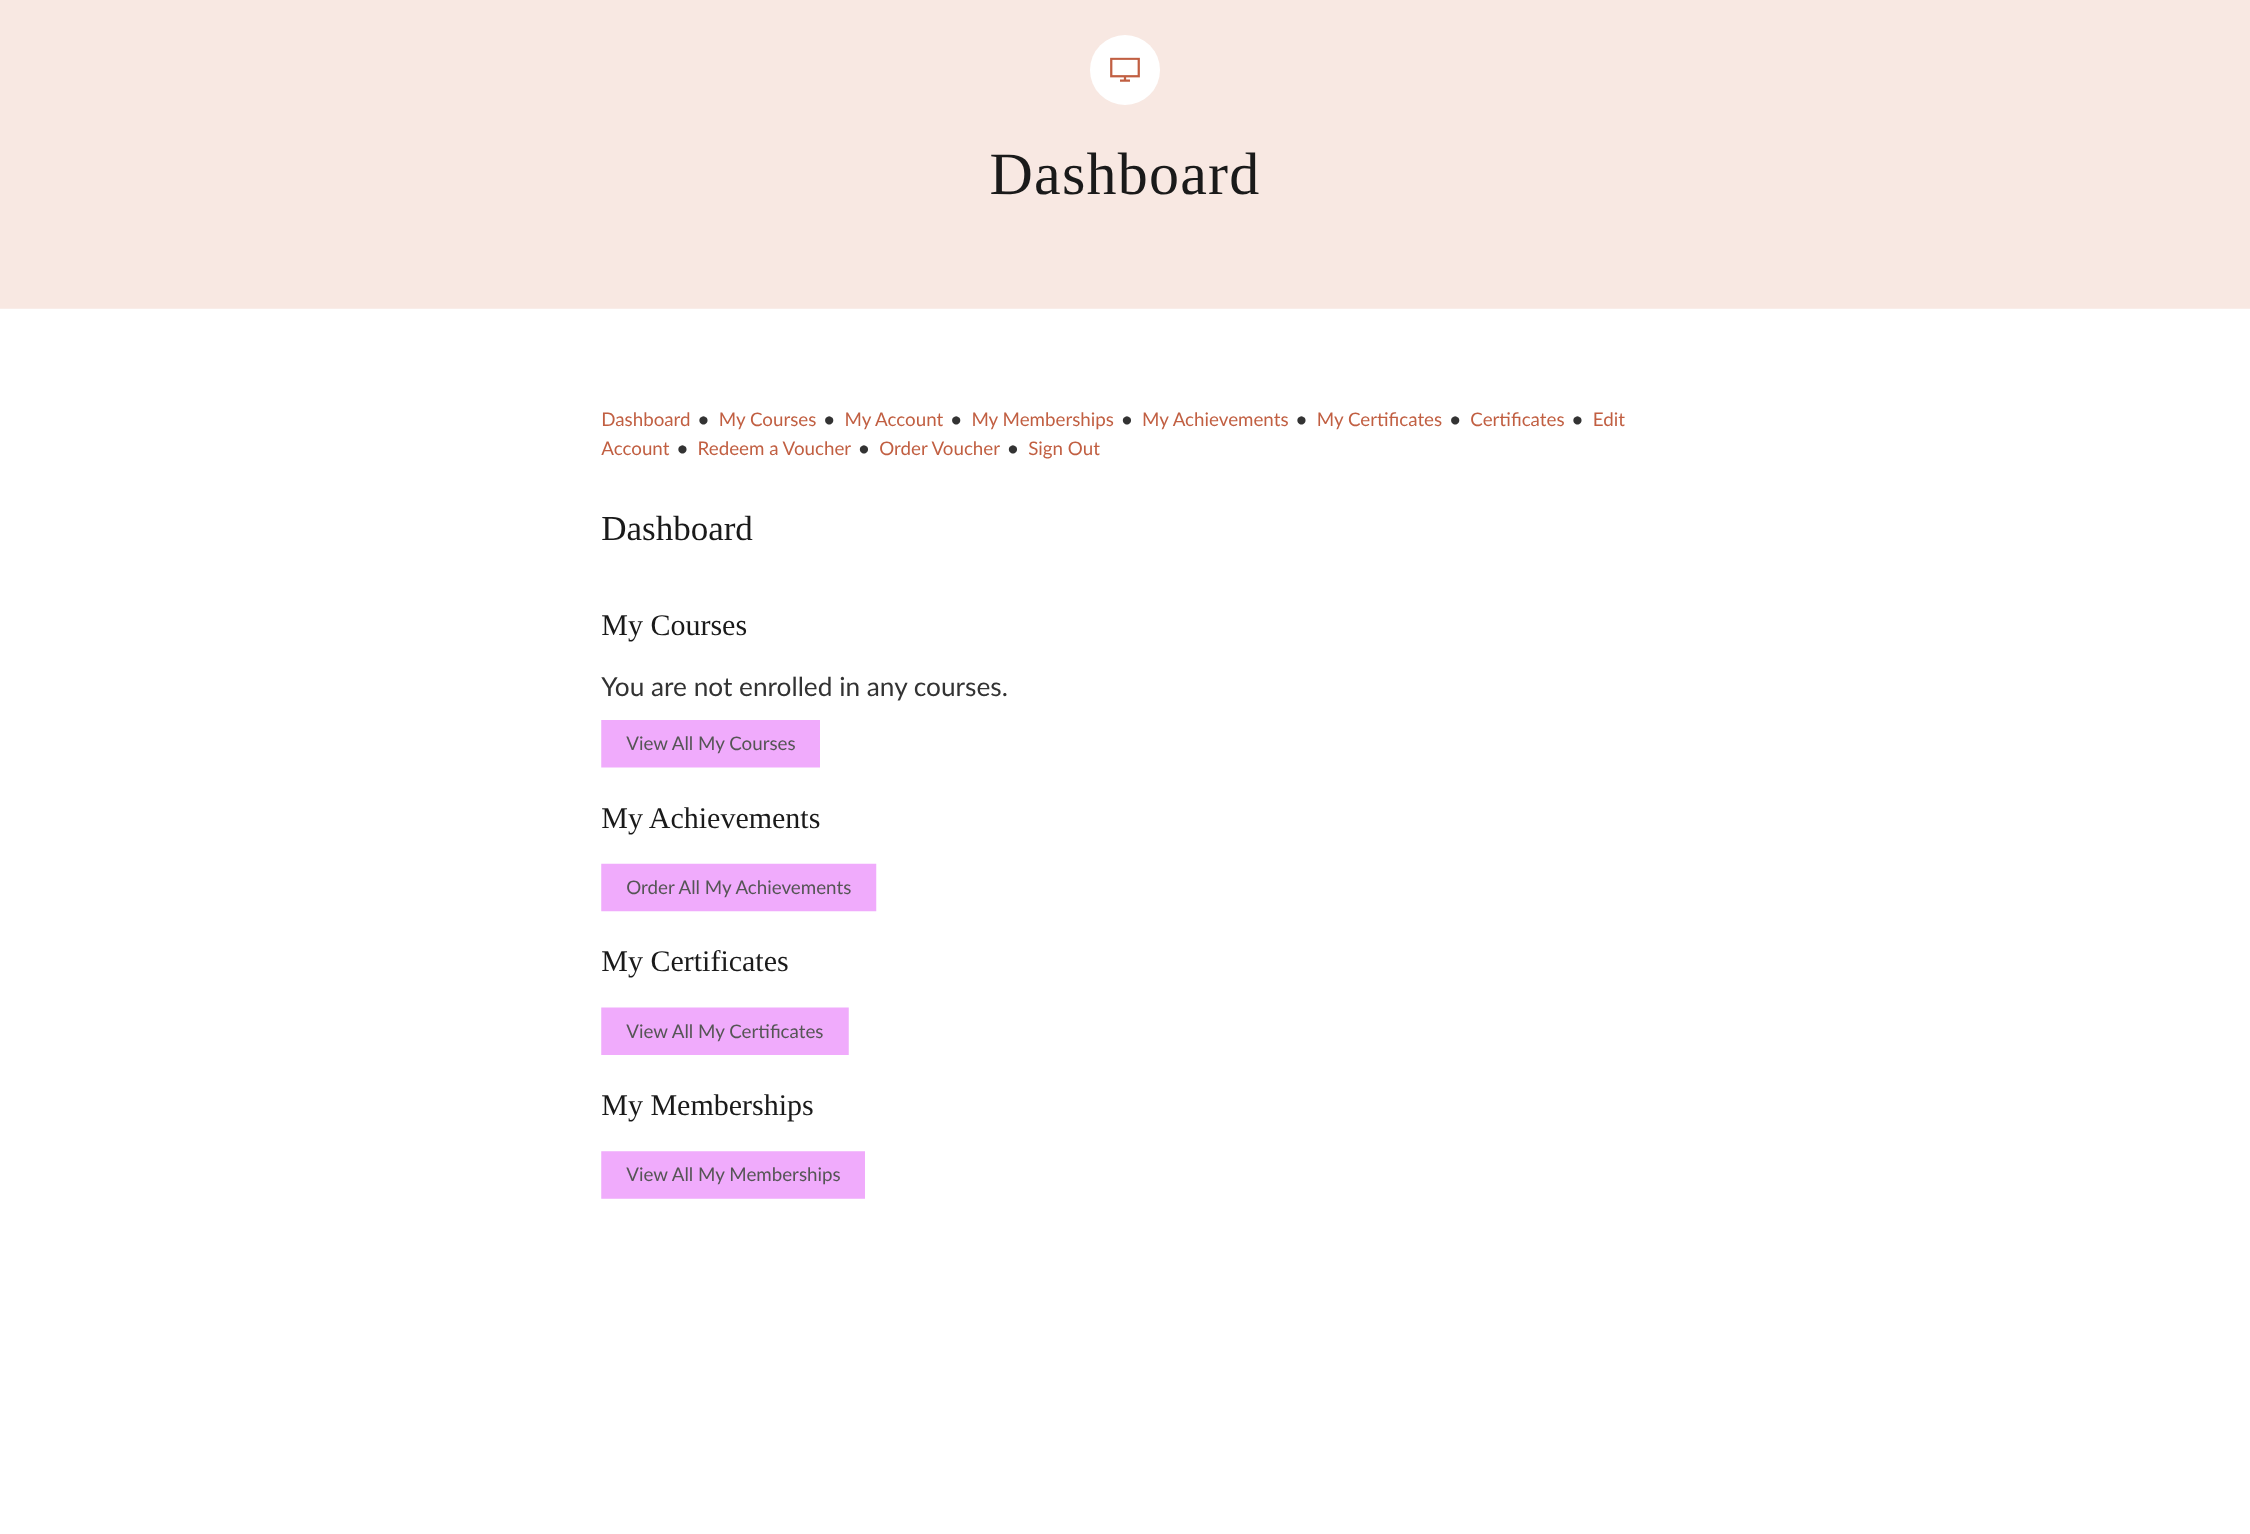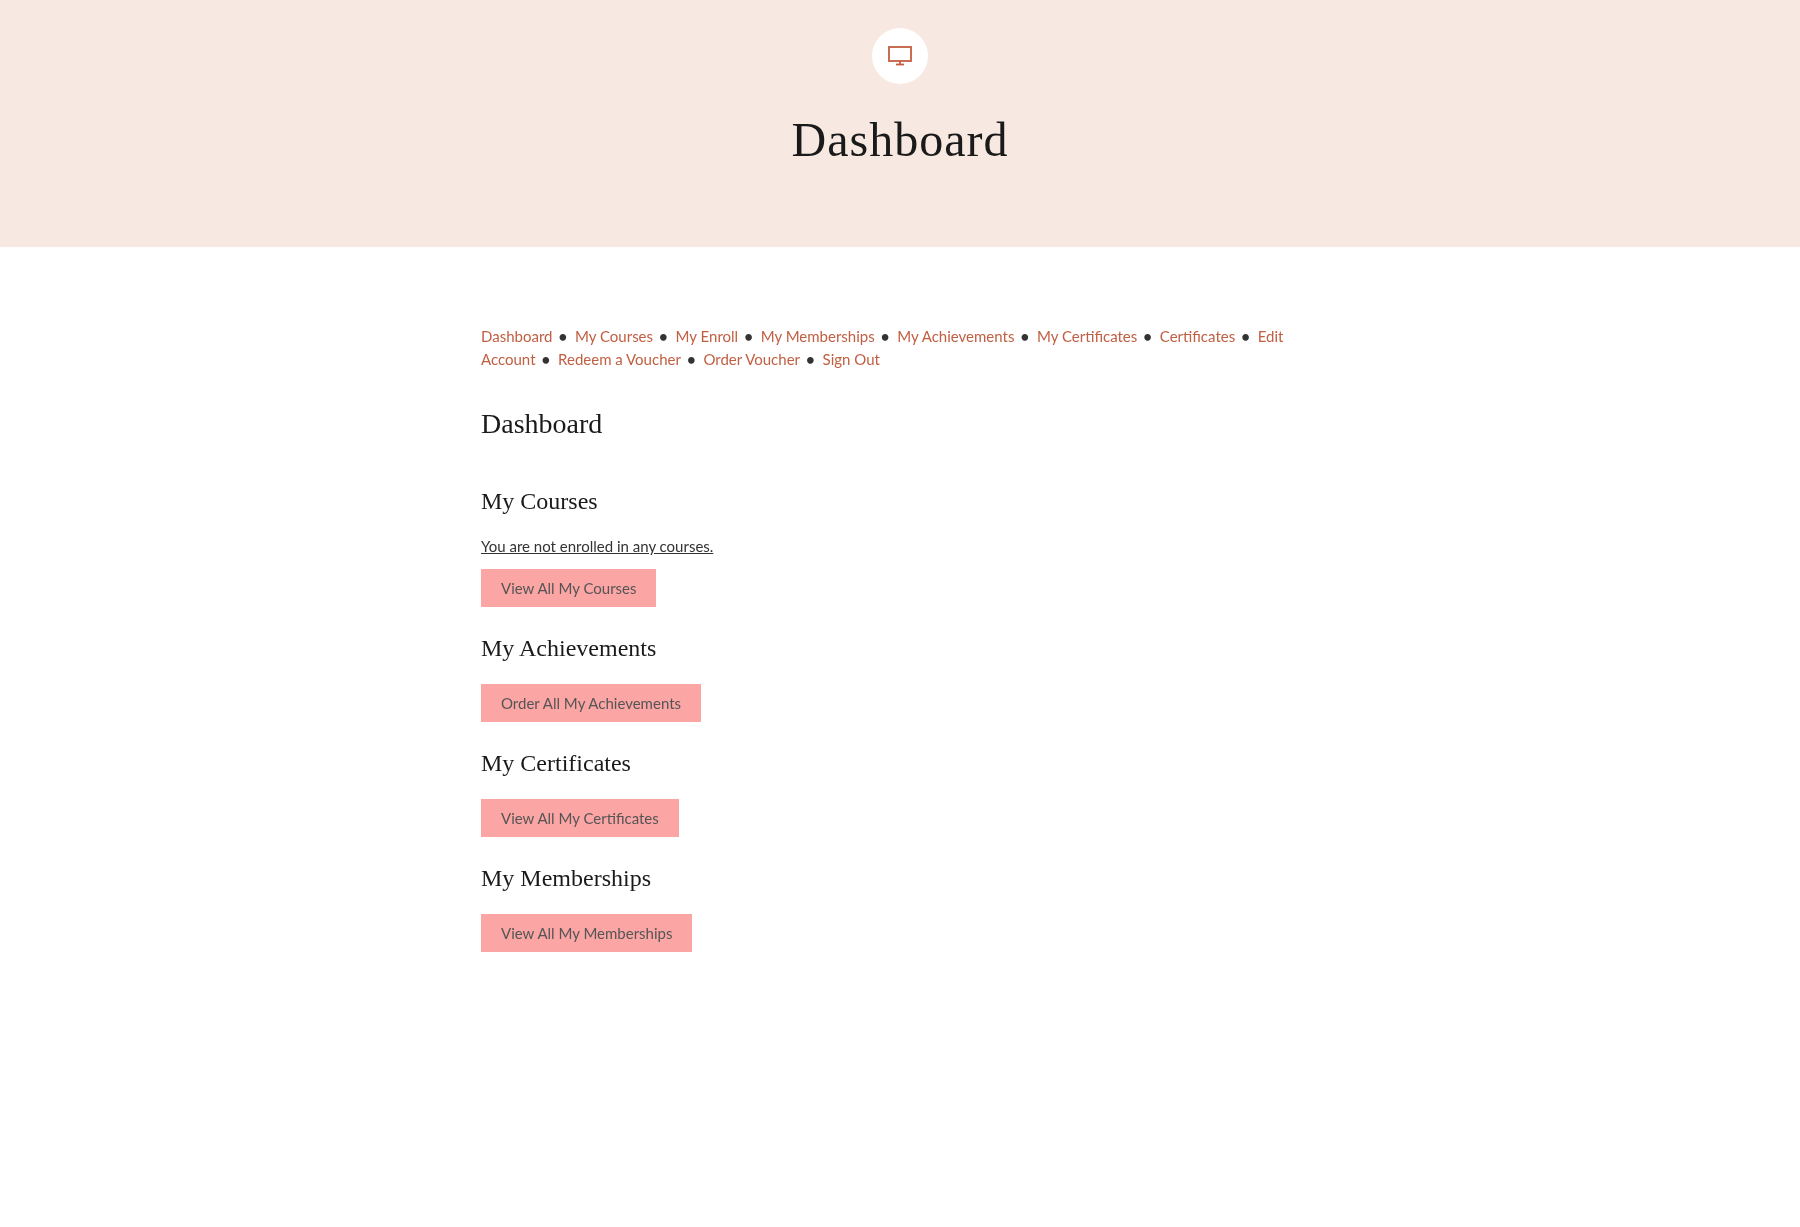--- a/index.html
+++ b/index.html
@@ -82,29 +82,28 @@
     
     .section-title {
       font-family: 'Didot', 'Bodoni MT', 'Times New Roman', serif;
       font-size: 24px;
       font-weight: 400;
       color: #1a1a1a;
       margin-bottom: 22px;
     }
     
     .section-text {
-      font-size: 15px;
+      font-size: 21px;
       color: #333;
       margin-bottom: 14px;
-      text-decoration: underline;
     }
     
     .view-all-btn {
       display: inline-block;
-      background: #fca5a5;
+      background: #f0abfc;
       color: #555;
       border: none;
       padding: 10px 20px;
       font-size: 15px;
       font-family: inherit;
       cursor: pointer;
       font-weight: 400;
     }
   </style>
 </head>
@@ -118,21 +117,21 @@
       <line x1="12" y1="15" x2="12" y2="18" stroke="#c15f42" stroke-width="1.8"></line>
     </svg>
   </div>
   <h1 class="hero-title">Dashboard</h1>
 </div>
 
 <div class="content">
   <nav class="nav-links">
     <a href="#">Dashboard</a><span class="nav-separator">•</span>
     <a href="#">My Courses</a><span class="nav-separator">•</span>
-    <a href="#">My Enroll</a><span class="nav-separator">•</span>
+    <a href="#">My Account</a><span class="nav-separator">•</span>
     <a href="#">My Memberships</a><span class="nav-separator">•</span>
     <a href="#">My Achievements</a><span class="nav-separator">•</span>
     <a href="#">My Certificates</a><span class="nav-separator">•</span>
     <a href="#">Certificates</a><span class="nav-separator">•</span>
     <a href="#">Edit Account</a><span class="nav-separator">•</span>
     <a href="#">Redeem a Voucher</a><span class="nav-separator">•</span>
     <a href="#">Order Voucher</a><span class="nav-separator">•</span>
     <a href="#">Sign Out</a>
   </nav>
 

